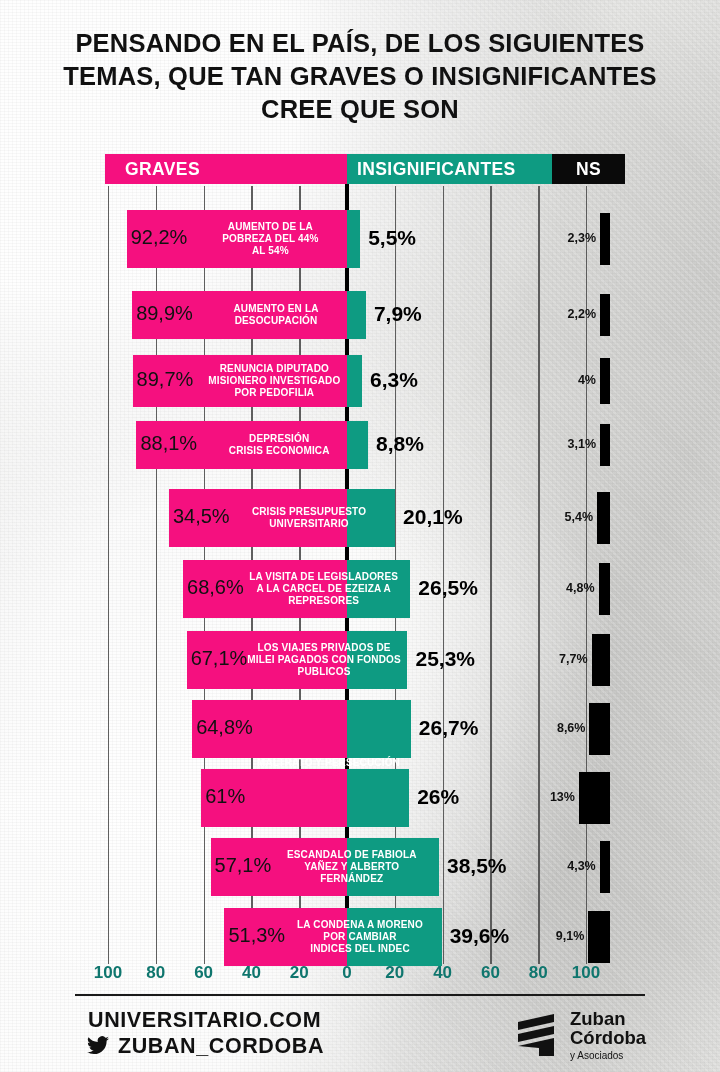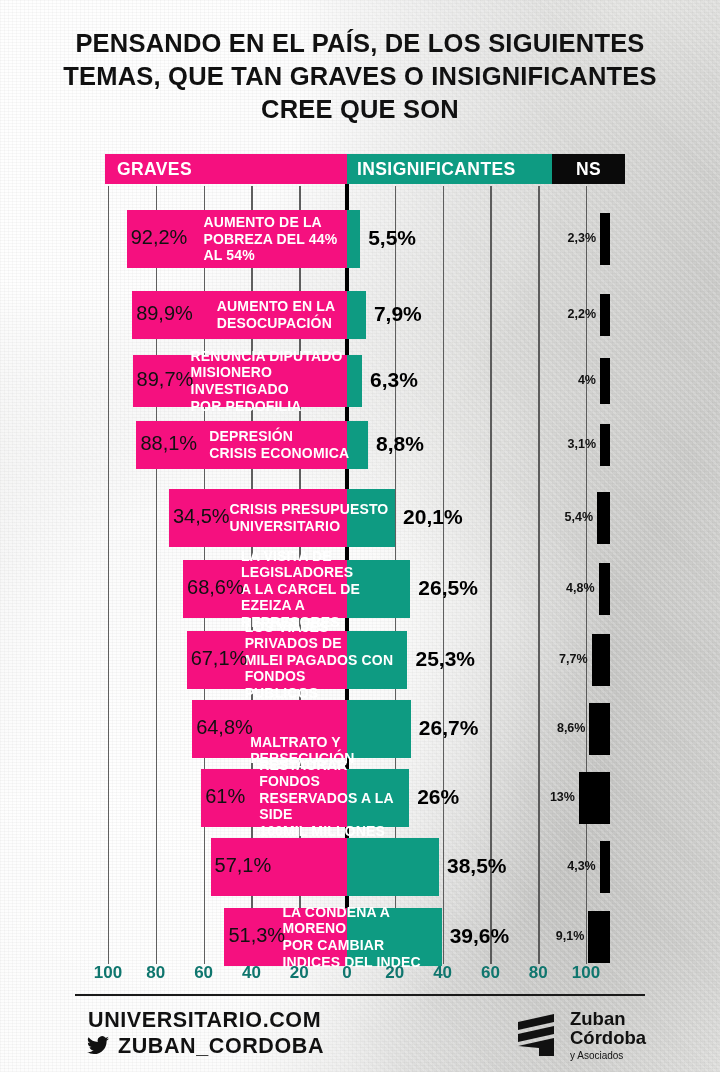--- a/index.html
+++ b/index.html
@@ -36,36 +36,36 @@
     text-align:center;
     font-size:25.5px;line-height:1.30;
     font-weight:bold;letter-spacing:.2px;
     color:#111;
   }
   
   
   #chart{position:absolute;left:0;top:0;width:720px;height:1072px;}
   .legendbar{position:absolute;top:154px;height:30px;display:flex;align-items:center;}
   .legendbar span{font-weight:bold;color:#fff;font-size:17.5px;letter-spacing:.4px;}
-  #lg-graves{left:105px;width:242px;background:#F5107F;padding-left:12px;box-sizing:border-box;}
+  #lg-graves{left:105px;width:242px;background:#F5107F;padding-left:20px;box-sizing:border-box;}
   #lg-insig{left:347px;width:205px;background:#0E9B82;padding-left:10px;box-sizing:border-box;}
   #lg-ns{left:552px;width:73px;background:#0a0a0a;justify-content:center;}
 
   .gridline{position:absolute;top:186px;height:778px;width:1.4px;background:#4a4a4a;opacity:.88;}
   .gridline.zero{width:3.4px;background:#000;opacity:1;top:184px;height:782px;}
 
   .row{position:absolute;left:0;width:720px;}
   .barL{position:absolute;background:#F5107F;}
   .barR{position:absolute;background:#0E9B82;}
   .barNS{position:absolute;background:#000;}
   .lblL{position:absolute;font-weight:normal;color:#111;font-size:20px;white-space:nowrap;}
   .lblR{position:absolute;font-weight:bold;color:#000000;font-size:21px;white-space:nowrap;}
   .lblNS{position:absolute;font-weight:bold;color:#111;font-size:12.5px;white-space:nowrap;text-align:right;}
-  .cat{position:absolute;color:#fff;font-weight:bold;font-size:14px;line-height:1.18;
-       text-align:left;white-space:pre-line;letter-spacing:.15px;}
+  .cat{position:absolute;color:#fff;font-weight:bold;font-size:10px;line-height:1.18;
+       text-align:center;white-space:pre-line;letter-spacing:.15px;}
 
   
   #axis{position:absolute;left:0;top:963px;width:720px;height:26px;}
   #axis div{position:absolute;font-weight:bold;font-size:17px;color:#0f766e;
             transform:translateX(-50%);}
   #rule{position:absolute;left:75px;top:994px;width:570px;height:2.2px;background:#1a1a1a;}
 
   
   #site{position:absolute;left:88px;top:1008px;font-weight:bold;font-size:21.5px;
         letter-spacing:.6px;color:#111;}
@@ -195,31 +195,31 @@
 A PERIODISTAS POR
 PARTE DEL GOBIERNO</div>
         <div class="lblL" style="left: 196.128px; top: 16px;">64,8%</div>
         <div class="lblR" style="left: 418.813px; top: 16px;">26,7%</div>
         <div class="lblNS" style="left: 537.446px; width: 48px; top: 21px;">8,6%</div>
       </div>
       <div class="row" style="top: 769px; height: 58px;">
         <div class="barL" style="left: 201.21px; width: 145.79px; top: 0px; height: 58px;"></div>
         <div class="barR" style="left: 347px; width: 62.14px; top: 0px; height: 58px;"></div>
         <div class="barNS" style="left: 578.93px; width: 31.07px; top: 3.48px; height: 51.04px;"></div>
-        <div class="cat" style="left: 259.21px; width: 145.93px; top: 0px; height: 58px; display: flex; align-items: center; justify-content: center;">RESTAURAR FONDOS
-RESERVADOS A LA SIDE
-100MIL MILLONES</div>
         <div class="lblL" style="left: 205.21px; top: 16px;">61%</div>
         <div class="lblR" style="left: 417.14px; top: 16px;">26%</div>
         <div class="lblNS" style="left: 526.93px; width: 48px; top: 21px;">13%</div>
       </div>
       <div class="row" style="top: 838px; height: 58px;">
         <div class="barL" style="left: 210.531px; width: 136.469px; top: 0px; height: 58px;"></div>
         <div class="barR" style="left: 347px; width: 92.015px; top: 0px; height: 58px;"></div>
         <div class="barNS" style="left: 599.723px; width: 10.277px; top: 3.48px; height: 51.04px;"></div>
+        <div class="cat" style="left: 268.531px; width: 166.484px; top: 0px; height: 58px; display: flex; align-items: center; justify-content: center;">ESCANDALO DE FABIOLA
+YAÑEZ Y ALBERTO
+FERNÁNDEZ</div>
         <div class="lblL" style="left: 214.531px; top: 16px;">57,1%</div>
         <div class="lblR" style="left: 447.015px; top: 16px;">38,5%</div>
         <div class="lblNS" style="left: 547.723px; width: 48px; top: 21px;">4,3%</div>
       </div>
       <div class="row" style="top: 908px; height: 58px;">
         <div class="barL" style="left: 224.393px; width: 122.607px; top: 0px; height: 58px;"></div>
         <div class="barR" style="left: 347px; width: 94.644px; top: 0px; height: 58px;"></div>
         <div class="barNS" style="left: 588.251px; width: 21.749px; top: 3.48px; height: 51.04px;"></div>
         <div class="cat" style="left: 282.393px; width: 155.251px; top: 0px; height: 58px; display: flex; align-items: center; justify-content: center;">LA CONDENA A  MORENO
 POR CAMBIAR

